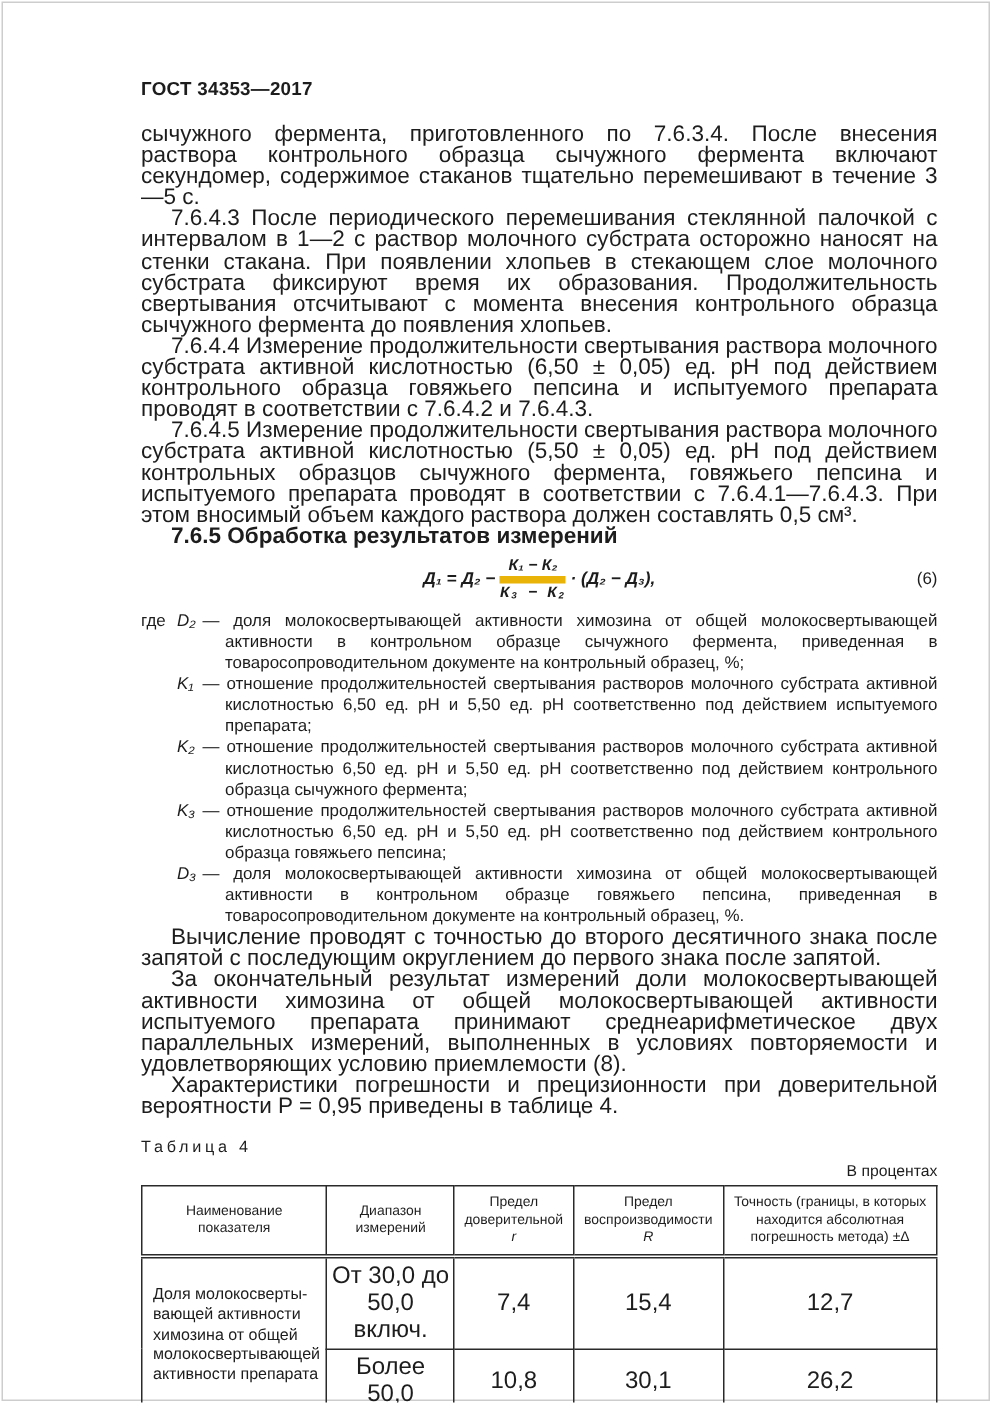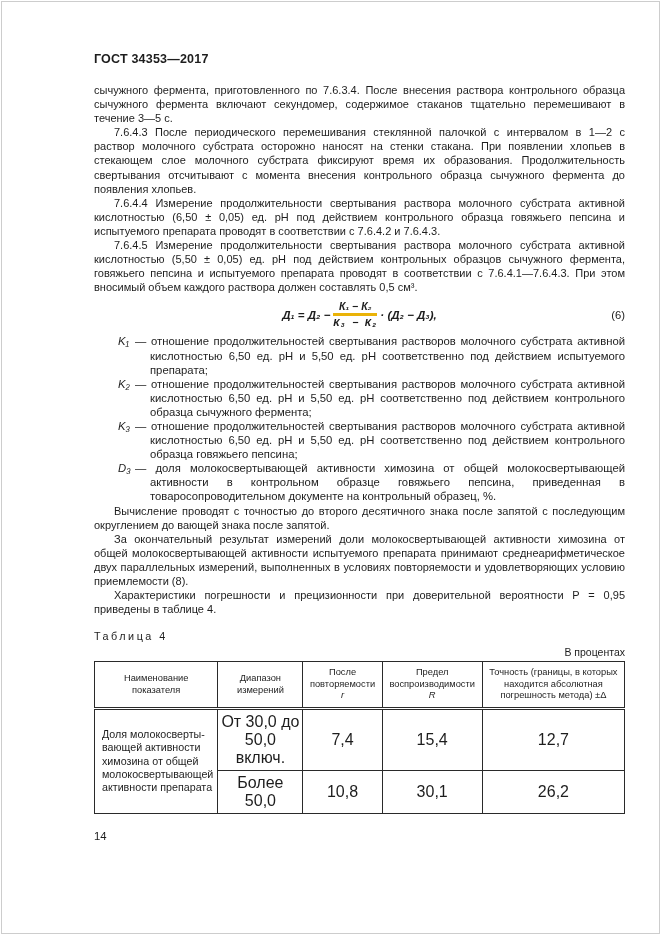--- a/index.html
+++ b/index.html
@@ -17,37 +17,37 @@
     pointer-events:none;
   }
   .content {
     position:absolute; left:94px; top:52px; width:531px;
   }
   .doc-header {
     font-weight:bold; font-size:12.5px; letter-spacing:.2px;
     margin-bottom:17px;
   }
   .para {
-    font-size:11px; line-height:14.1px; text-align:justify;
+    font-size:15px; line-height:14.1px; text-align:justify;
   }
   .para.indent { text-indent:20px; }
   .para.bold { font-weight:bold; }
 
   
   .formula-row {
     position:relative;
     display:flex; justify-content:center; align-items:center;
     margin:6px 0 5px;
     font-weight:bold; font-style:italic; font-size:11.5px;
   }
   .frac {
     display:inline-block; text-align:center;
     margin:0 3px; font-size:10.5px; line-height:12px;
   }
-  .frac .num { border-bottom:3px solid #eab308; padding:0 2px 1px; }
+  .frac .num { border-bottom:5px solid #eab308; padding:0 2px 1px; }
   .frac .den { padding-top:1px;font-family:Liberation Mono, monospace; }
   .formula-number {
     position:absolute; right:0; top:50%; transform:translateY(-50%);
     font-weight:normal; font-style:normal; font-size:11.3px;
   }
 
   
   .def-row {
     display:grid; grid-template-columns:24px 17px 1fr;
     font-size:11.3px; line-height:14.1px;
@@ -90,31 +90,37 @@
 <div class="scan-frame"></div>
 
 <div class="content">
 
   <div class="doc-header">ГОСТ 34353—2017</div>
 
   <div class="para">сычужного фермента, приготовленного по 7.6.3.4. После внесения раствора контрольного образца сычужного фермента включают секундомер, содержимое стаканов тщательно перемешивают в течение 3—5 с.</div>
   <div class="para indent">7.6.4.3 После периодического перемешивания стеклянной палочкой с интервалом в 1—2 с раствор молочного субстрата осторожно наносят на стенки стакана. При появлении хлопьев в стекающем слое молочного субстрата фиксируют время их образования. Продолжительность свертывания отсчитывают с момента внесения контрольного образца сычужного фермента до появления хлопьев.</div>
   <div class="para indent">7.6.4.4 Измерение продолжительности свертывания раствора молочного субстрата активной кислотностью (6,50 ± 0,05) ед. pH под действием контрольного образца говяжьего пепсина и испытуемого препарата проводят в соответствии с 7.6.4.2 и 7.6.4.3.</div>
   <div class="para indent">7.6.4.5 Измерение продолжительности свертывания раствора молочного субстрата активной кислотностью (5,50 ± 0,05) ед. pH под действием контрольных образцов сычужного фермента, говяжьего пепсина и испытуемого препарата проводят в соответствии с 7.6.4.1—7.6.4.3. При этом вносимый объем каждого раствора должен составлять 0,5 см³.</div>
+  <div class="para indent bold">7.6.5 Обработка результатов измерений</div>
 
   <div class="formula-row">
     <span>Д₁ = Д₂ −</span>
     <span class="frac">
       <span class="num" style="display:block">К₁ − К₂</span>
       <span class="den" style="display:block">К₃ − К₂</span>
     </span>
     <span>· (Д₂ − Д₃),</span>
     <span class="formula-number">(6)</span>
   </div>
 
+  <div class="def-row">
+    <span class="def-where">где</span>
+    <span class="def-sym">D₂</span>
+    <span class="def-text">— доля молокосвертывающей активности химозина от общей молокосвертывающей активности в контрольном образце сычужного фермента, приведенная в товаросопроводительном документе на контрольный образец, %;</span>
+  </div>
   <div class="def-row">
     <span class="def-where"></span>
     <span class="def-sym">K₁</span>
     <span class="def-text">— отношение продолжительностей свертывания растворов молочного субстрата активной кислотностью 6,50 ед. pH и 5,50 ед. pH соответственно под действием испытуемого препарата;</span>
   </div>
   <div class="def-row">
     <span class="def-where"></span>
     <span class="def-sym">K₂</span>
     <span class="def-text">— отношение продолжительностей свертывания растворов молочного субстрата активной кислотностью 6,50 ед. pH и 5,50 ед. pH соответственно под действием контрольного образца сычужного фермента;</span>
   </div>
@@ -122,40 +128,40 @@
     <span class="def-where"></span>
     <span class="def-sym">K₃</span>
     <span class="def-text">— отношение продолжительностей свертывания растворов молочного субстрата активной кислотностью 6,50 ед. pH и 5,50 ед. pH соответственно под действием контрольного образца говяжьего пепсина;</span>
   </div>
   <div class="def-row">
     <span class="def-where"></span>
     <span class="def-sym">D₃</span>
     <span class="def-text">— доля молокосвертывающей активности химозина от общей молокосвертывающей активности в контрольном образце говяжьего пепсина, приведенная в товаросопроводительном документе на контрольный образец, %.</span>
   </div>
 
-  <div class="para indent">Вычисление проводят с точностью до второго десятичного знака после запятой с последующим округлением до вающей знака после запятой.</div>
+  <div class="para indent">Вычисление проводят с точностью до второго десятичного знака после запятой с последующим округлением до первого знака после запятой.</div>
   <div class="para indent">За окончательный результат измерений доли молокосвертывающей активности химозина от общей молокосвертывающей активности испытуемого препарата принимают среднеарифметическое двух параллельных измерений, выполненных в условиях повторяемости и удовлетворяющих условию приемлемости (8).</div>
   <div class="para indent">Характеристики погрешности и прецизионности при доверительной вероятности P = 0,95 приведены в таблице 4.</div>
 
   <div class="tbl-label">Таблица 4</div>
   <div class="unit-note">В процентах</div>
 
   <table class="gost">
     <colgroup>
       <col style="width:21.5%">
         <col style="width:16.5%">
         <col style="width:15%">
         <col style="width:19%">
         <col style="width:28%">
     </colgroup>
     <thead>
       <tr>
         <th><span>Наименование показателя</span></th>
         <th><span>Диапазон измерений</span></th>
-        <th><span>После повторяемости </span><span class="sym-it">r</span></th>
+        <th><span>Предел доверительной </span><span class="sym-it">r</span></th>
         <th><span>Предел воспроизводимости </span><span class="sym-it">R</span></th>
         <th><span>Точность (границы, в которых находится абсолютная погрешность метода) ±Δ</span></th>
       </tr>
     </thead>
     <tbody>
       <tr class="row-a">
         <td class="name-cell" rowspan="2">Доля молокосверты­вающей активности химозина от общей молокосвертывающей активности препарата</td>
         <td class="val-cell">От 30,0 до 50,0 включ.</td>
         <td class="val-cell">7,4</td>
         <td class="val-cell">15,4</td>

